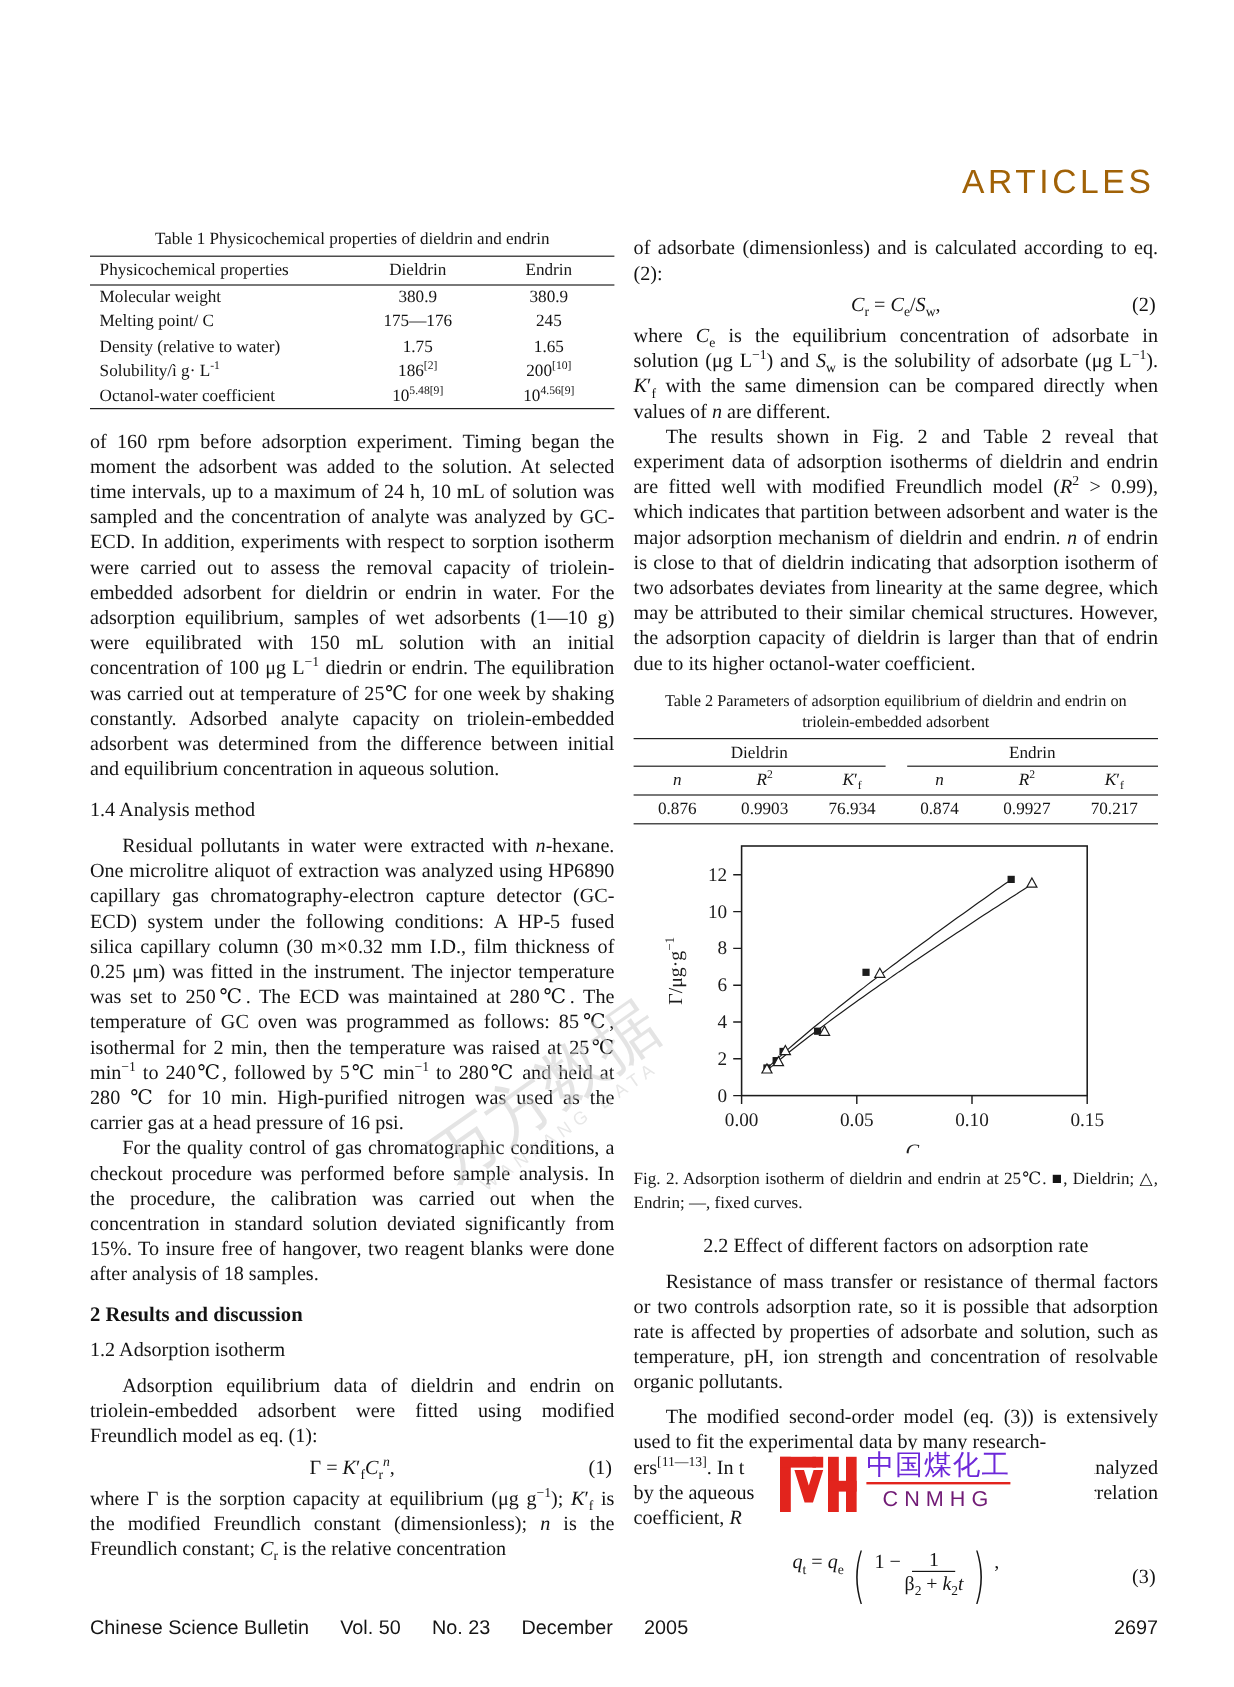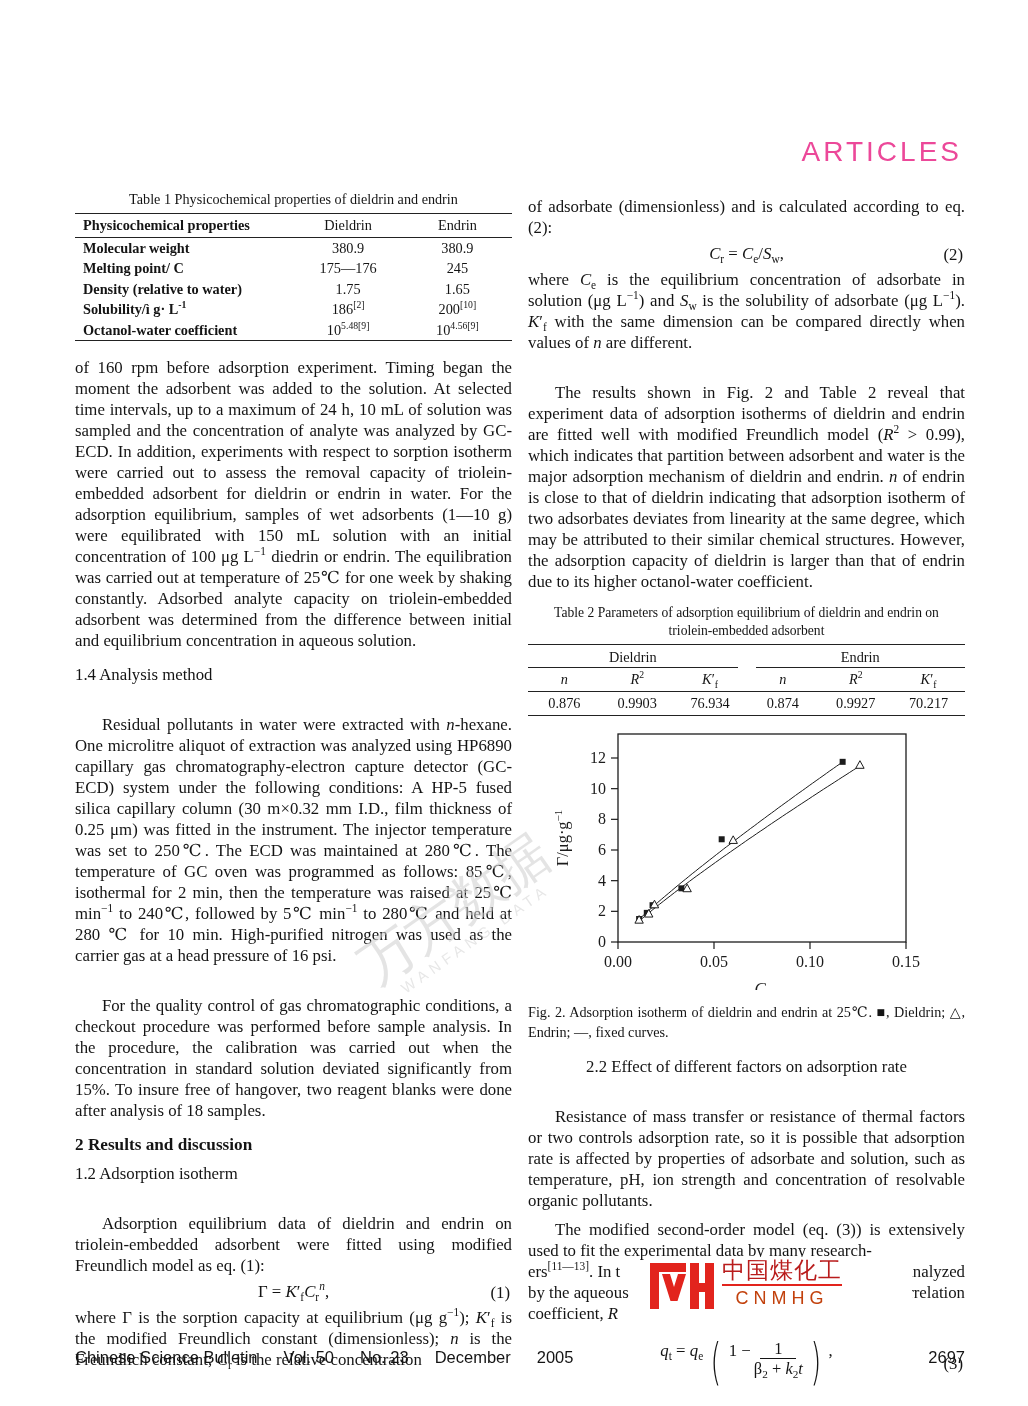--- a/index.html
+++ b/index.html
@@ -1,34 +1,34 @@
 <!DOCTYPE html>
 <html><head>
 <meta charset="utf-8">
 <style>
   html,body{margin:0;padding:0;background:#ffffff;}
   .page{position:relative;width:1028px;height:1406px;background:#fff;overflow:hidden;
         font-family:"Liberation Serif","DejaVu Serif","DejaVu Sans",serif;color:#141414;}
   .articles{position:absolute;top:136px;right:66px;font-family:"Liberation Sans","DejaVu Sans",sans-serif;
-            font-size:28px;color:#ec4899;letter-spacing:3px;font-weight:400;}
+            font-size:28px;color:#a16207;letter-spacing:3px;font-weight:400;}
   .col{position:absolute;width:437px;font-size:16.8px;line-height:21px;text-align:justify;}
   .col-left{left:75px;top:190px;}
   .col-right{left:528px;top:196px;}
   .para{margin:0;}
-  .indent{text-indent:1.6em;margin-top:29px;}
+  .indent{text-indent:1.6em;}
   sup{font-size:68%;vertical-align:super;line-height:0;}
   sub{font-size:68%;vertical-align:sub;line-height:0;}
   i{font-style:italic;}
 
   
   .tbl-caption{font-size:14.2px;text-align:center;line-height:18px;margin-bottom:5px;}
   .t1{width:100%;font-size:14.3px;line-height:20.5px;border-top:1.6px solid #222;border-bottom:1.6px solid #222;margin-bottom:0;}
   .t1-head{display:grid;grid-template-columns:50% 25% 25%;border-bottom:1px solid #222;padding:1px 0;}
   .t1-row{display:grid;grid-template-columns:50% 25% 25%;}
-  .t1 .c0{padding-left:8px;text-align:left;font-weight:bold;}
+  .t1 .c0{padding-left:8px;text-align:left;}
   .t1 .c1,.t1 .c2{text-align:center;}
   .table1-wrap{margin-bottom:16px;}
 
   .h-plain{font-size:16.8px;margin:13px 0 9px;text-align:left;}
   .h-bold{font-size:17.2px;font-weight:bold;margin:13px 0 8px;text-align:left;}
 
   .equation{position:relative;text-align:center;margin:5px 0;}
   .eq-num{position:absolute;right:2px;top:50%;transform:translateY(-50%);}
 
   
@@ -45,23 +45,23 @@
 
   .figure{margin:2px 0 0;}
   .figcaption{font-size:14.2px;line-height:19.5px;text-align:justify;margin-top:8px;}
 
   
   .gapline{display:flex;justify-content:space-between;}
   .logo-zone{position:relative;}
   .cnmhg-logo{position:absolute;left:122px;top:-4px;width:262px;height:66px;z-index:6;background:#fff;
               display:flex;align-items:flex-start;gap:8px;}
   .cnmhg-text{display:flex;flex-direction:column;align-items:center;}
-  .cnmhg-cn{color:#b91c1c;font-size:23px;line-height:26px;border-bottom:2.5px solid #e2241d;padding-bottom:1px;
+  .cnmhg-cn{color:#6d28d9;font-size:23px;line-height:26px;border-bottom:2.5px solid #e2241d;padding-bottom:1px;
             font-family:"DejaVu Sans",sans-serif;letter-spacing:1px;white-space:nowrap;}
-  .cnmhg-en{color:#c2410c;font-size:18px;letter-spacing:5px;font-family:"Liberation Sans","DejaVu Sans",sans-serif;margin-top:2px;}
+  .cnmhg-en{color:#701a75;font-size:18px;letter-spacing:5px;font-family:"Liberation Sans","DejaVu Sans",sans-serif;margin-top:2px;}
 
   
   .eq3-inner{display:inline-flex;align-items:flex-start;gap:3px;}
   .bigparen{font-size:50px;font-weight:300;line-height:0.9;transform:scaleX(.55);font-family:"DejaVu Sans",sans-serif;color:#141414;}
   .frac{display:inline-flex;flex-direction:column;align-items:center;line-height:1.05;font-size:16.5px;}
   .frac .num{border-bottom:1.1px solid #141414;padding:0 14px 1px;}
   .frac .den{padding-top:1px;}
 
   
   .wanfang{position:absolute;left:338px;top:872px;width:300px;height:170px;z-index:5;pointer-events:none;

